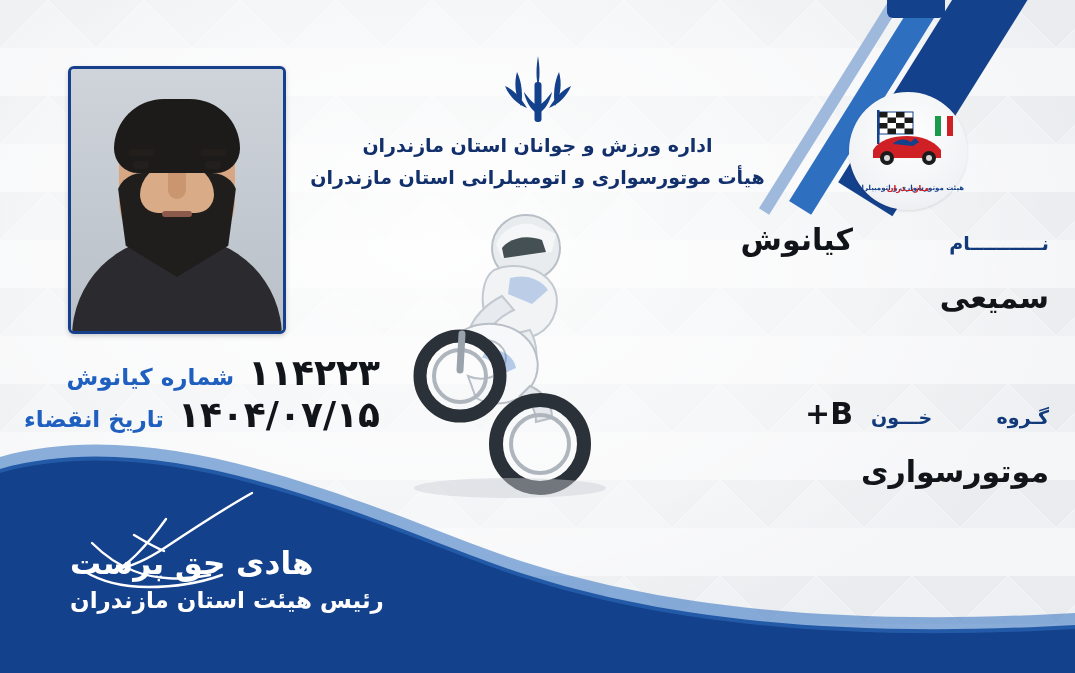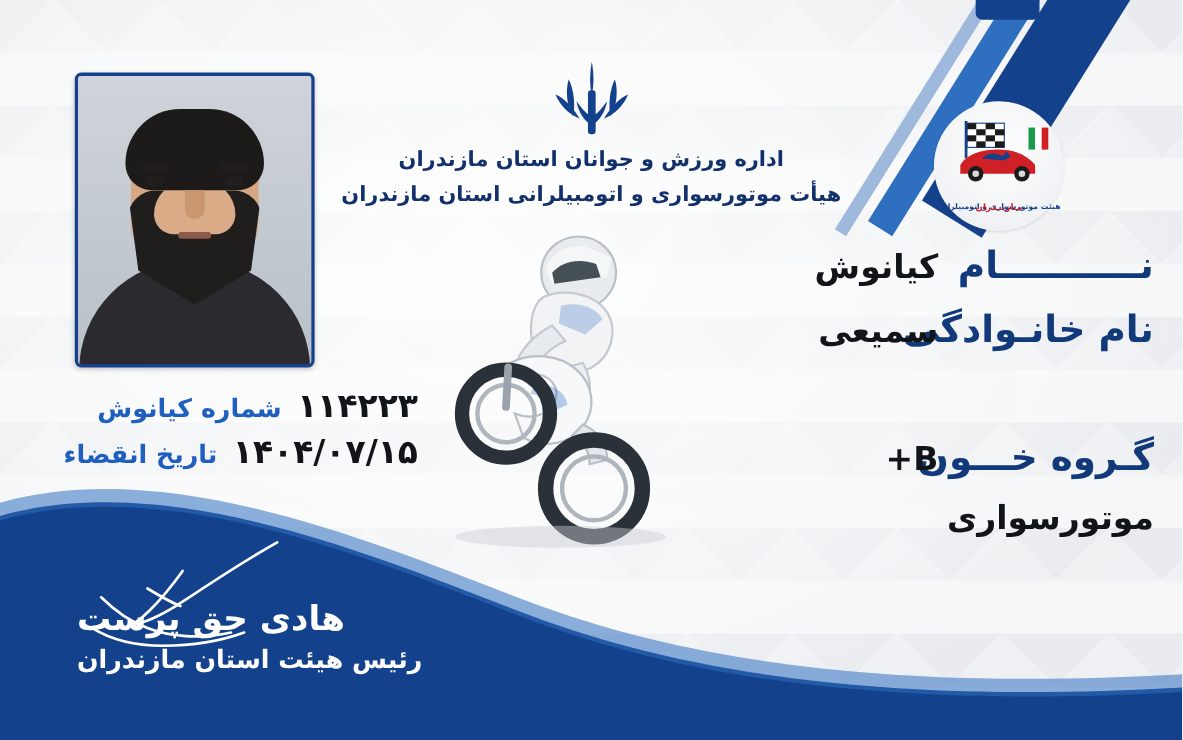--- a/index.html
+++ b/index.html
@@ -299,21 +299,21 @@
   }
   .field-row {
     display: flex;
     align-items: baseline;
     justify-content: flex-start;
     height: 58px;
     gap: 18px;
   }
   .field-label {
     color: #123a7a;
-    font-size: 34px;
+    font-size: 19px;
     font-weight: bold;
     width: 178px;
     text-align: justify;
     text-align-last: justify;
     white-space: nowrap;
   }
   .field-value {
     color: #111418;
     font-size: 30px;
     font-weight: bold;
@@ -337,21 +337,21 @@
     height: 42px;
   }
   .mem-label {
     color: #1f5fbf;
     font-size: 23px;
     font-weight: bold;
     white-space: nowrap;
   }
   .mem-value {
     color: #111418;
-    font-size: 30px;
+    font-size: 36px;
     font-weight: bold;
     white-space: nowrap;
   }
 
   
   .sig-area {
     position: absolute;
     left: 70px;
     bottom: 60px;
     width: 470px;
@@ -492,21 +492,20 @@
 
     <ellipse cx="120" cy="288" rx="96" ry="10" fill="#c9ced5" opacity="0.45"></ellipse>
   </svg>
 
   <div class="fields">
     <div class="field-row">
       <span class="field-label">نـــــــــــام</span>
       <span class="field-value">کیانوش</span>
     </div>
     <div class="field-row">
-      <span class="field-label">نام خانـوادگی</span>
       <span class="field-value">سمیعی</span>
     </div>
     <div class="field-row">
     </div>
     <div class="field-row">
       <span class="field-label">گـروه خـــون</span>
       <span class="field-value">B+</span>
     </div>
     <div class="field-row">
       <span class="field-value">موتورسواری</span>

